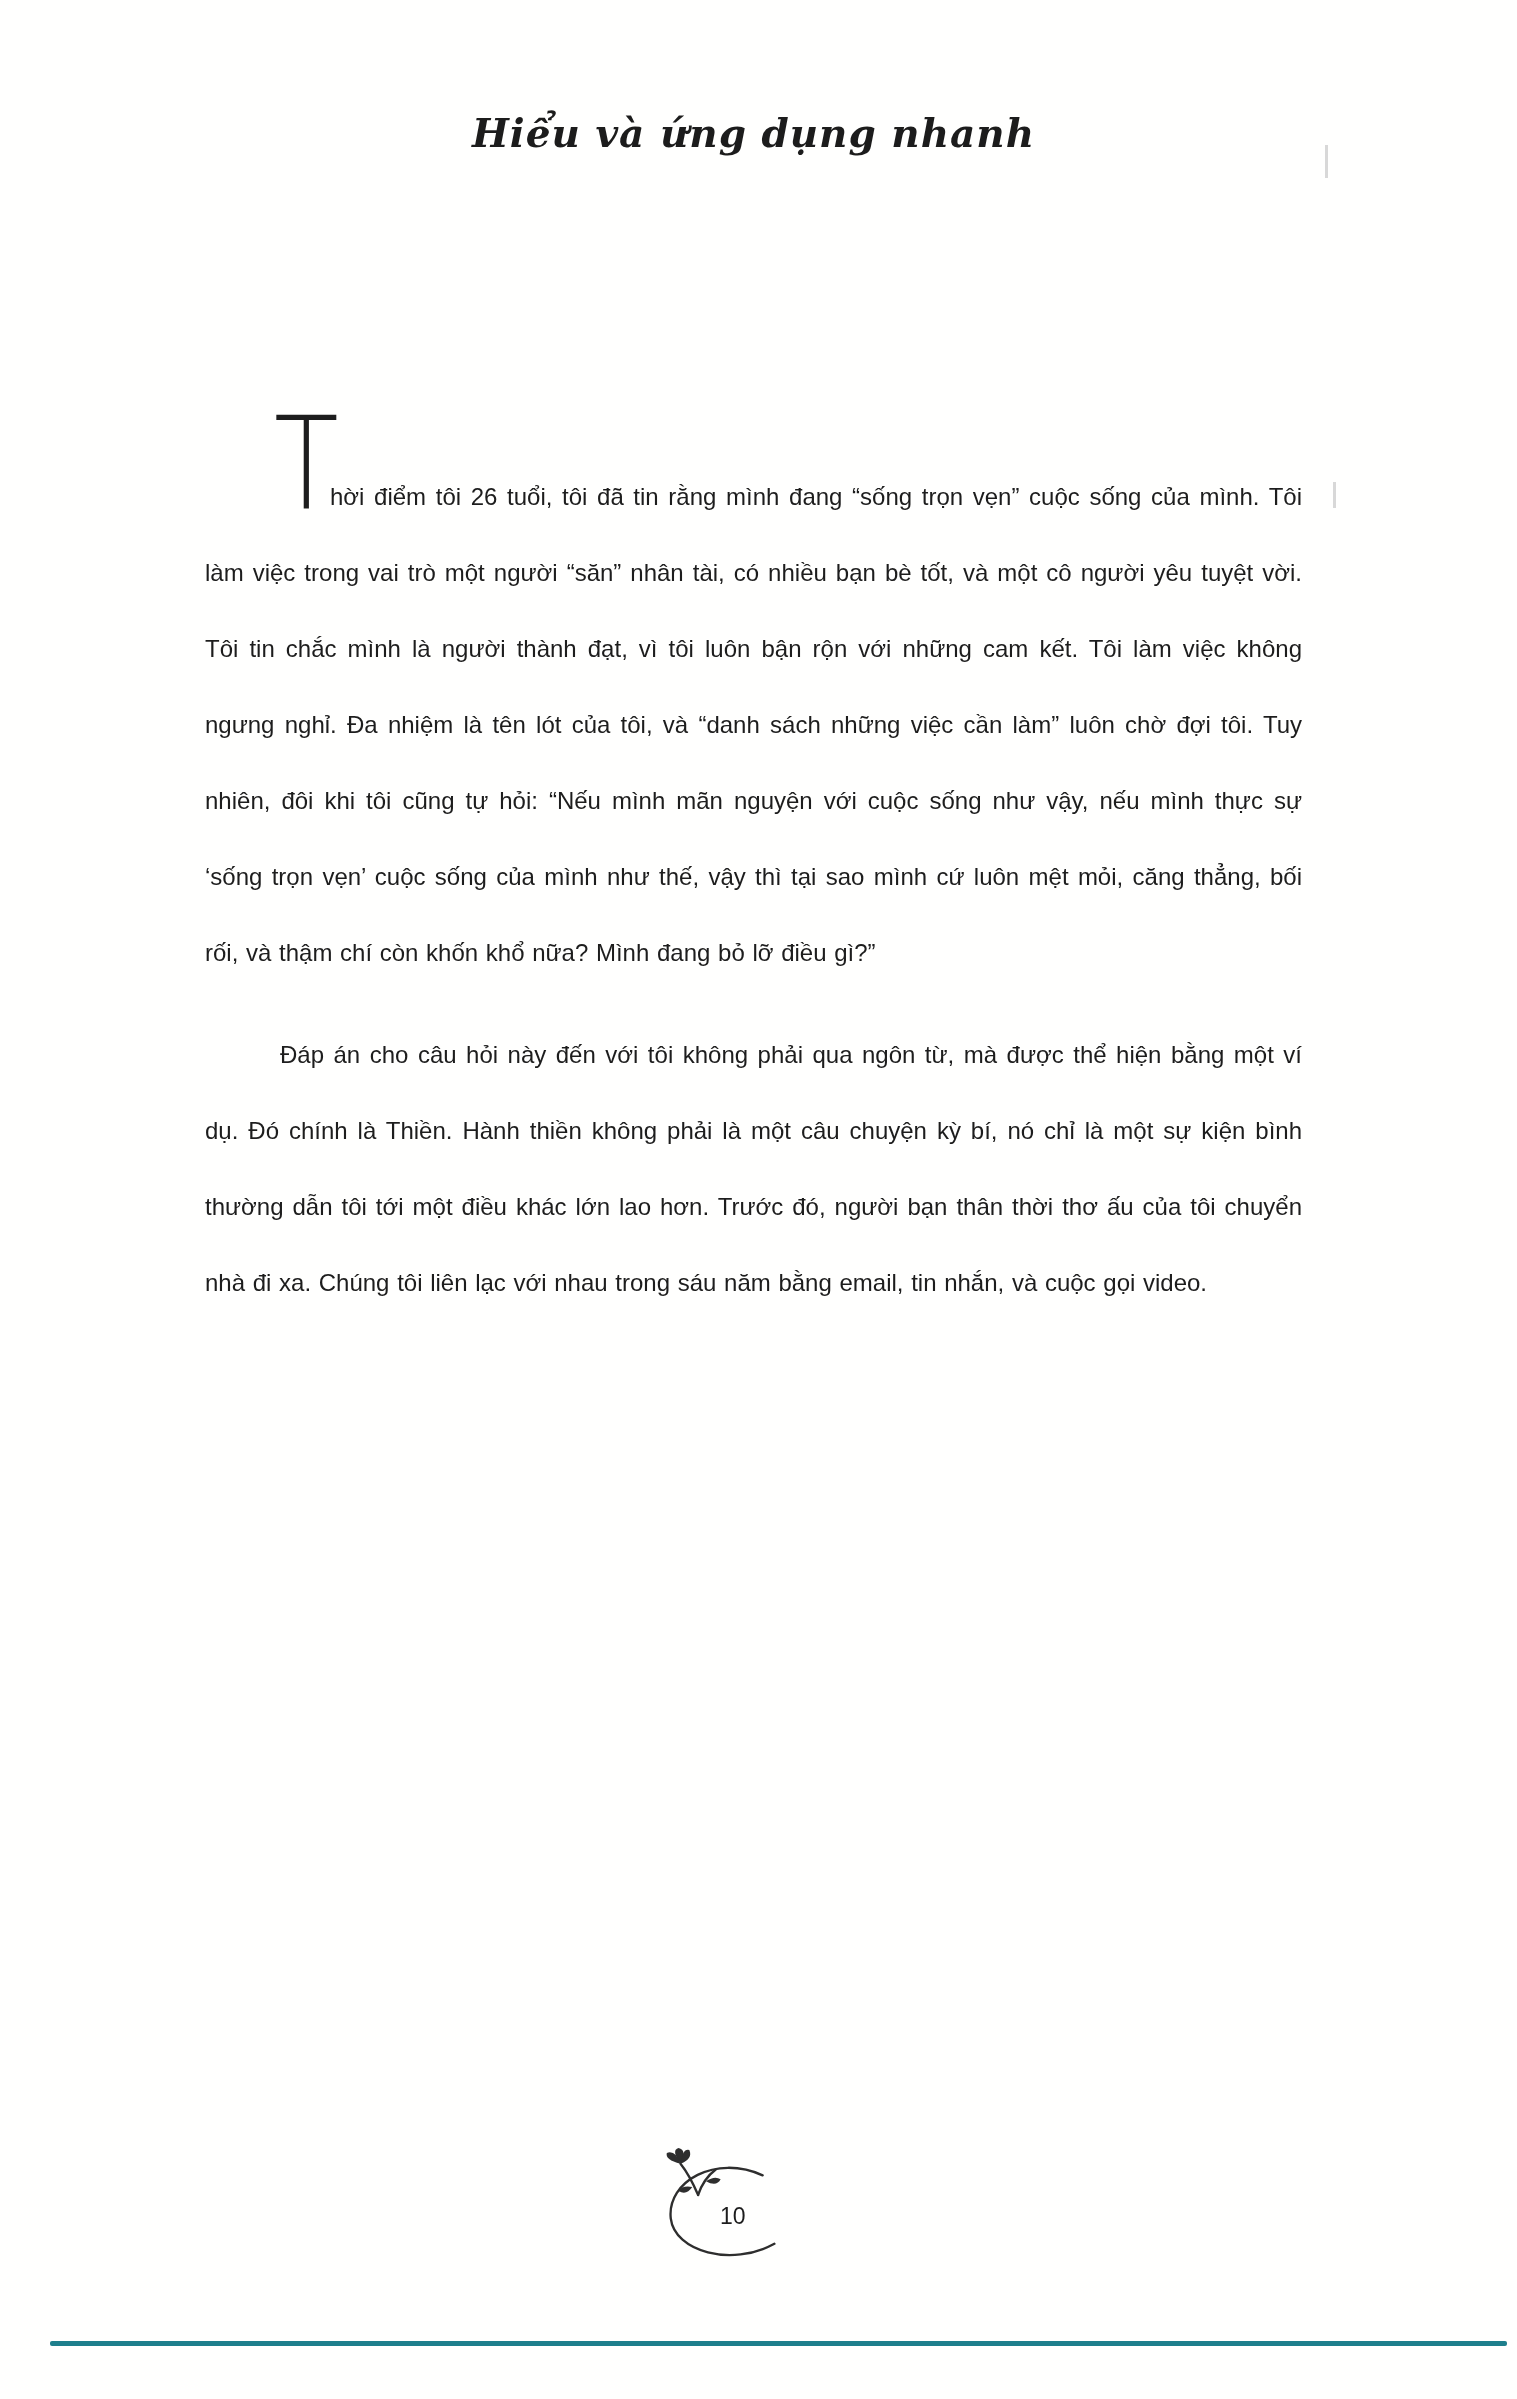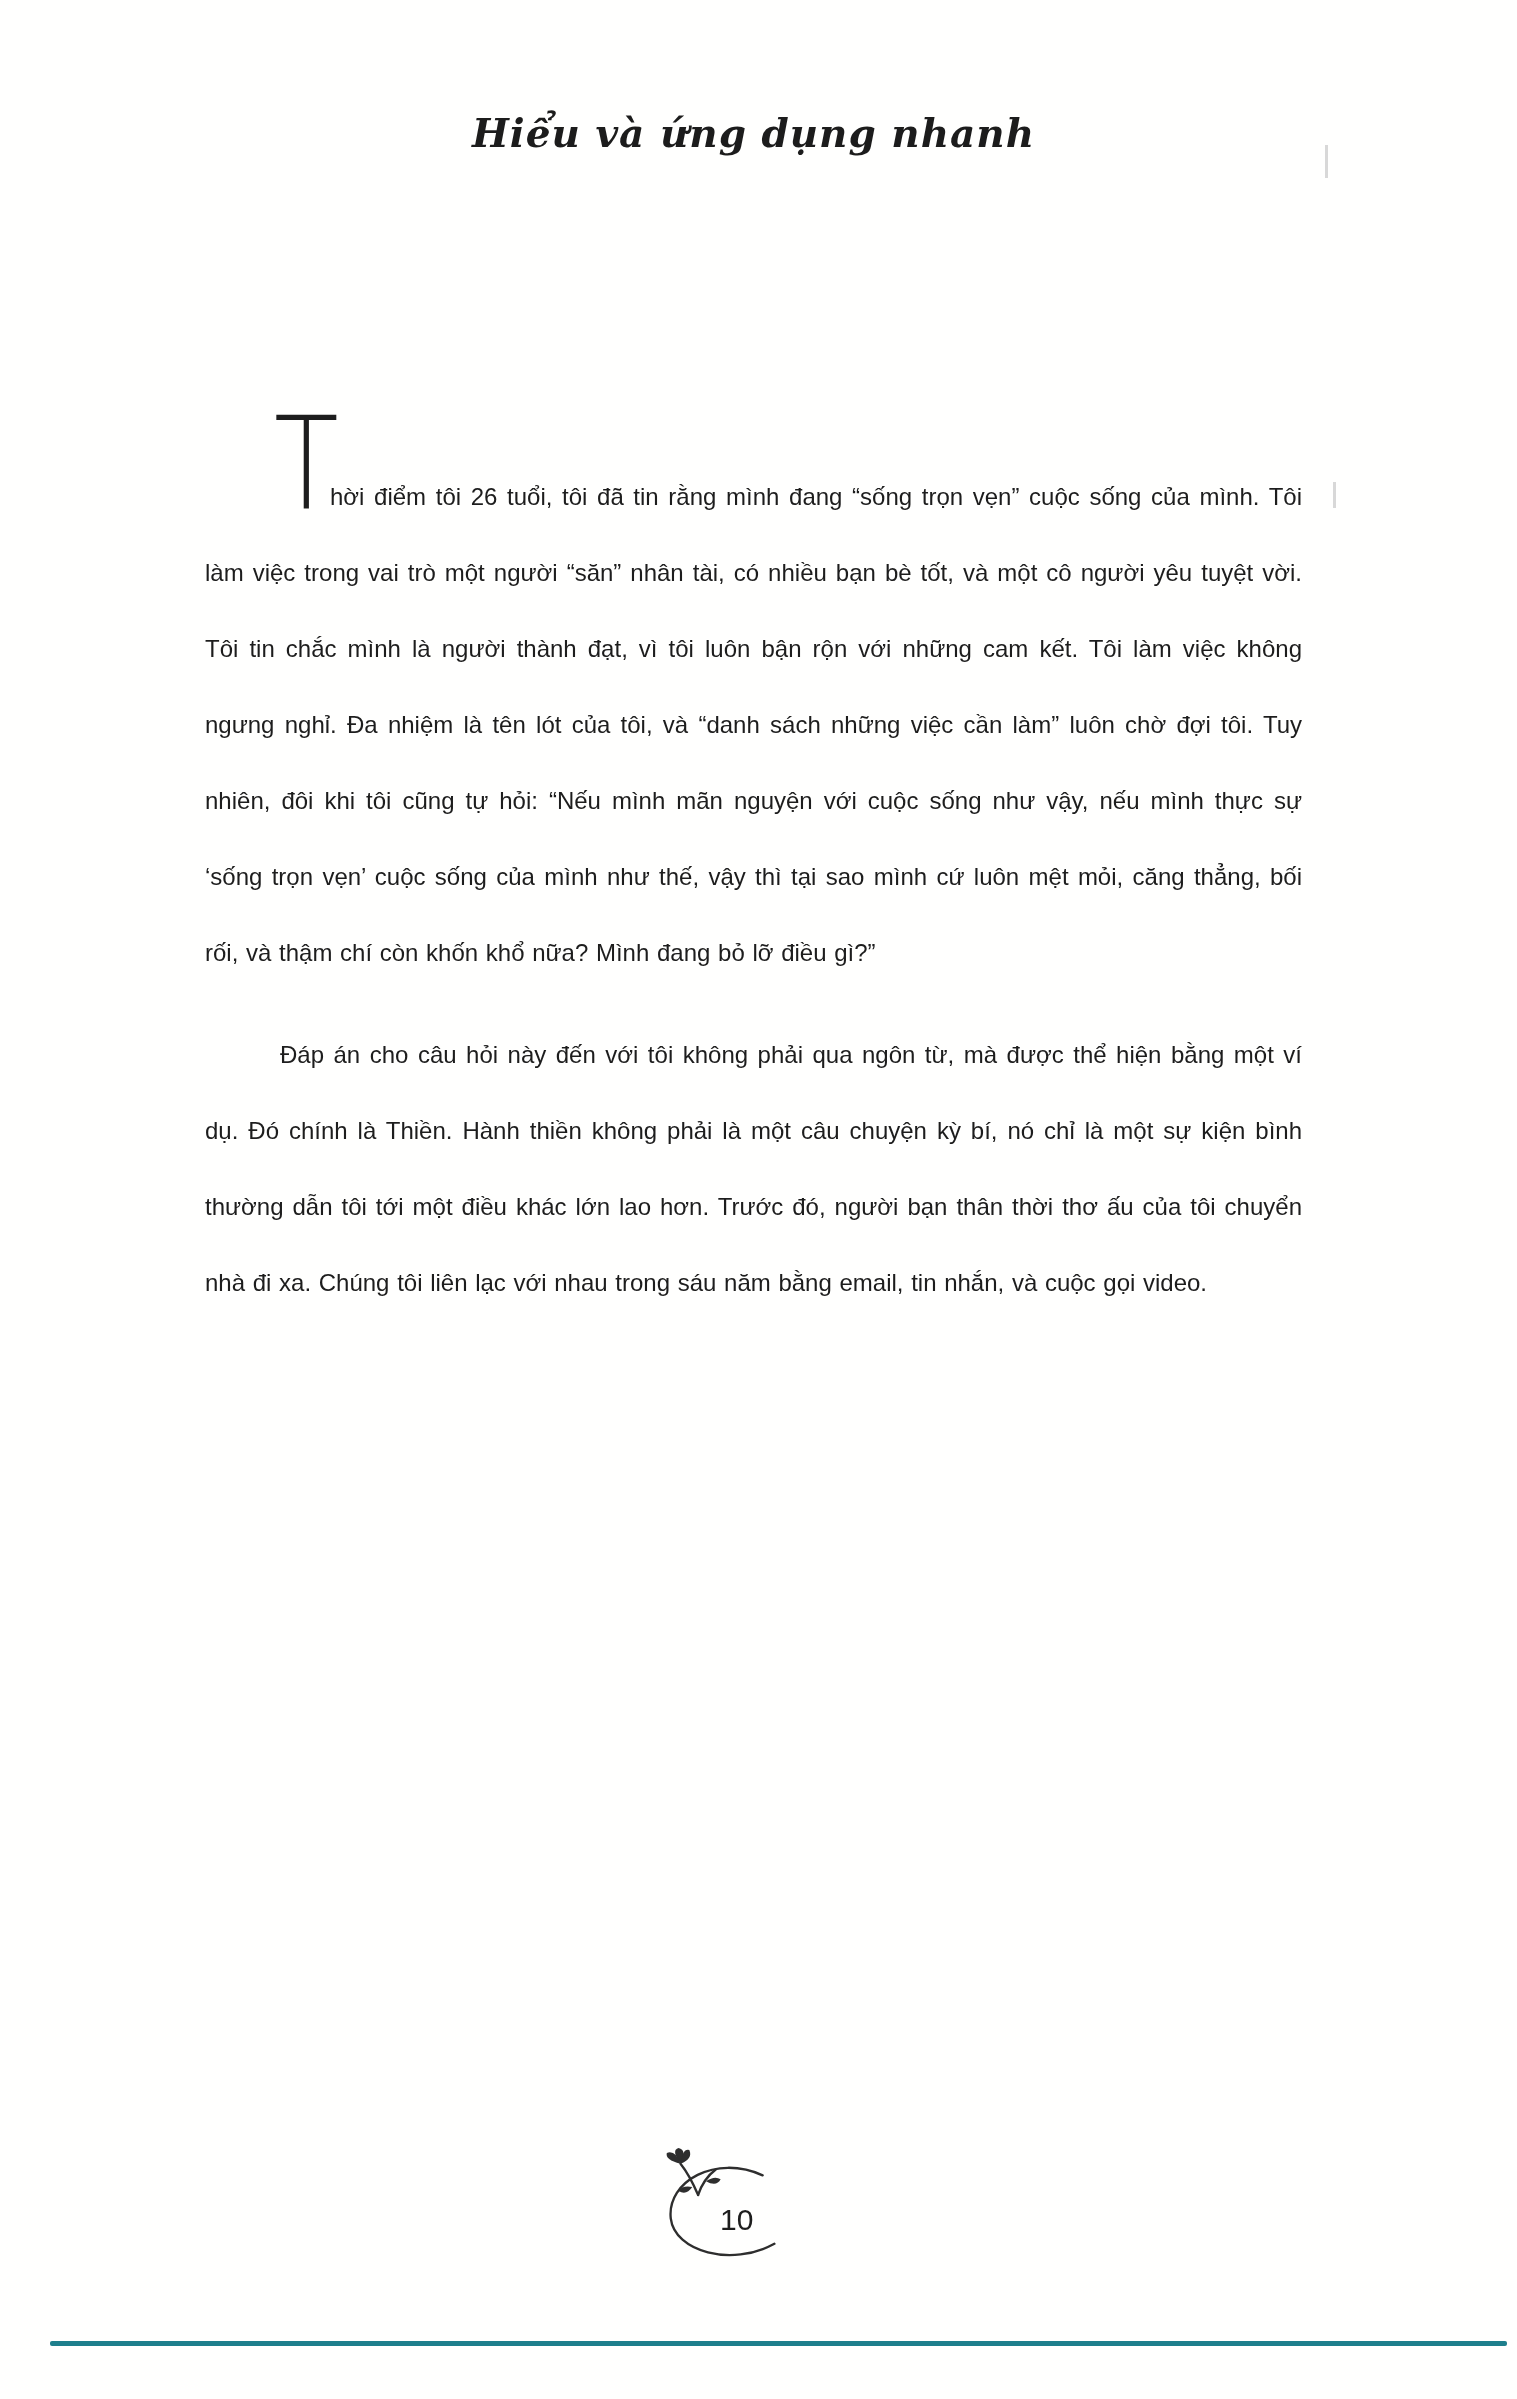--- a/index.html
+++ b/index.html
@@ -69,21 +69,21 @@
   }
   .footer svg {
     position: absolute;
     left: 0;
     top: 0;
   }
   .pagenum {
     position: absolute;
     left: 73px;
     top: 55px;
-    font-size: 30px;
+    font-size: 23px;
     color: #1d1d1d;
     font-family: "Liberation Sans", sans-serif;
   }
   
   .accent-line {
     position: absolute;
     left: 50px;
     top: 2341px;
     width: 1457px;
     height: 4.9px;

